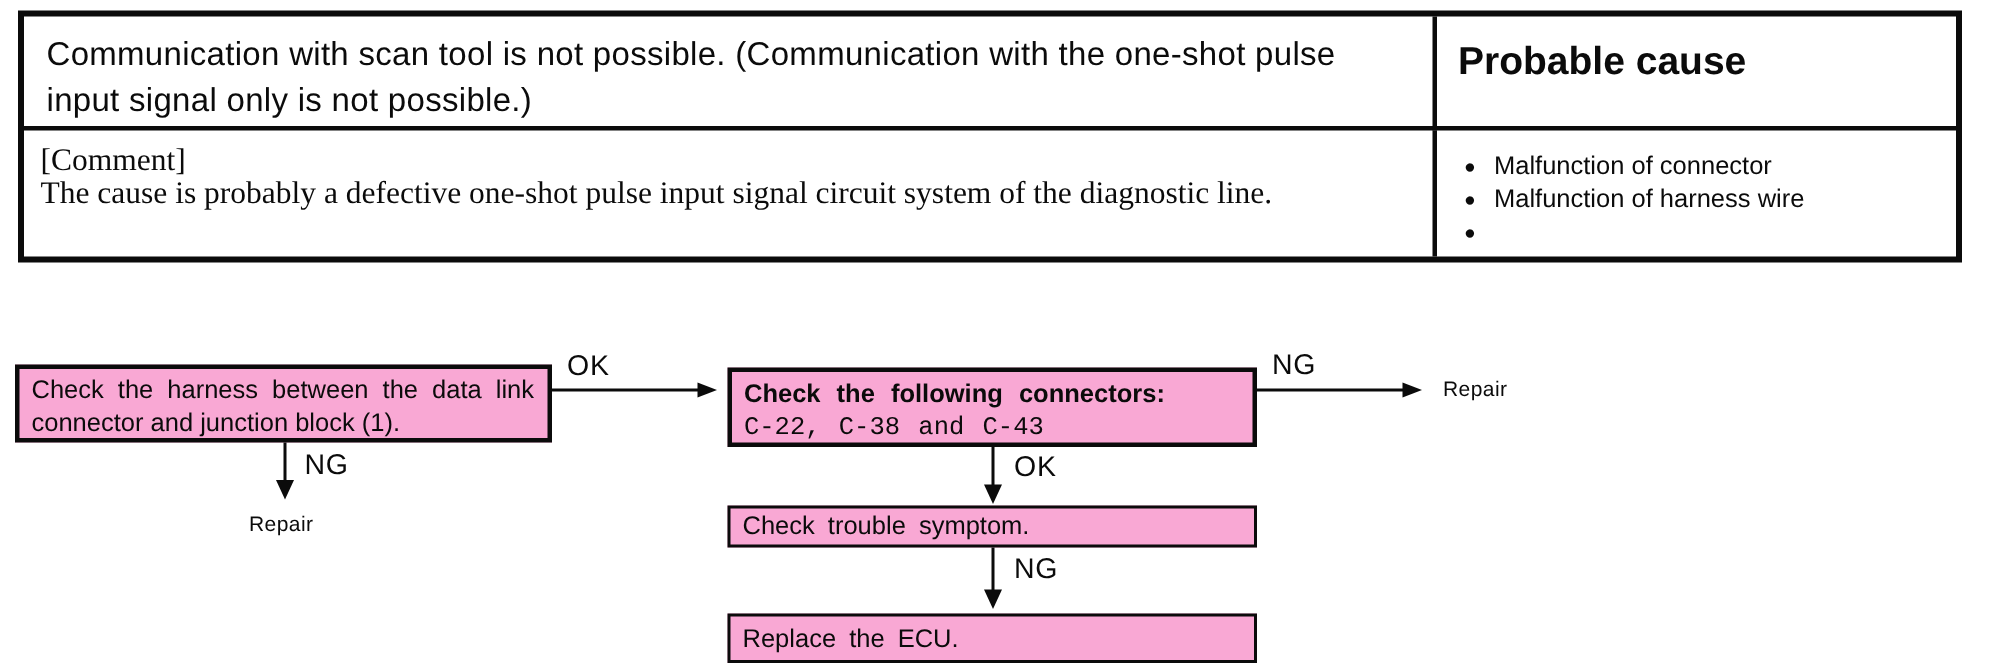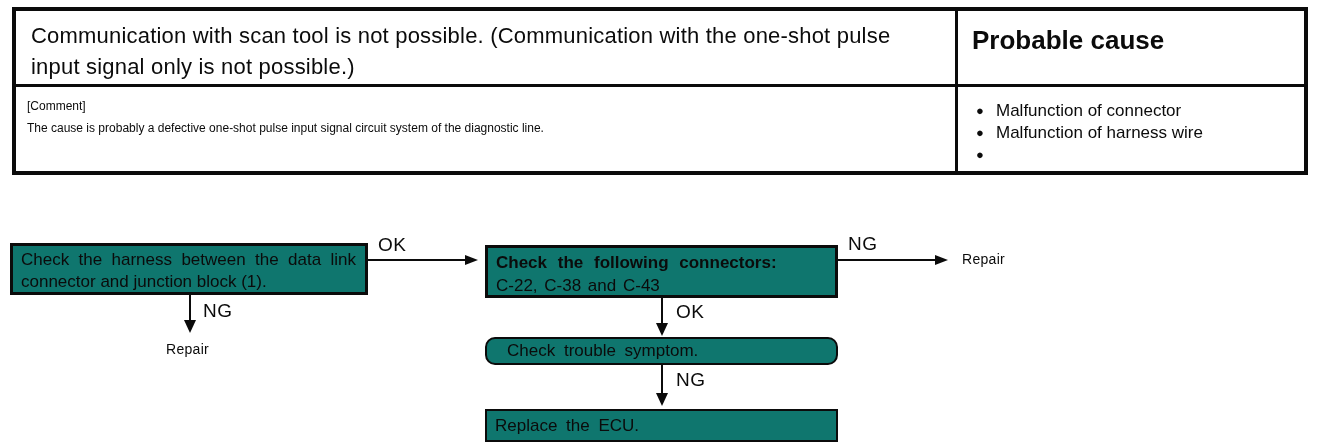--- a/index.html
+++ b/index.html
@@ -44,66 +44,66 @@
   .cause-header-cell {
     grid-column: 2; grid-row: 1;
     border-bottom: 3px solid #0b0b0b;
     font-size: 26px;
     font-weight: bold;
     padding: 14px 0 0 14px;
   }
   .comment-cell {
     grid-column: 1; grid-row: 2;
     border-right: 3px solid #0b0b0b;
-    font-size: 12px;
+    font-size: 21px;
     line-height: 22px;
     padding: 8px 20px 0 11px;
+    font-family: Liberation Serif, serif;
   }
   .causes-cell {
     grid-column: 2; grid-row: 2;
     font-size: 17px;
     padding: 13px 0 0 6px;
   }
   .cause-item { display: flex; line-height: 22px; }
   .bullet {
     width: 32px;
     text-align: center;
     font-size: 13px;
     line-height: 22px;
     flex: 0 0 32px;
   }
 
   
   .fbox {
     position: absolute;
     box-sizing: border-box;
     border: 3px solid #0b0b0b;
-    background: #0f766e;
+    background: #f9a8d4;
     font-size: 17px;
   }
   .box1 {
     left: 10px; top: 243px; width: 358px; height: 52px;
     padding: 3px 9px 0 8px;
     line-height: 22px;
     text-align: justify;
   }
   .box2 {
     left: 485px; top: 245px; width: 353px; height: 53px;
     padding: 3px 2px 0 8px;
     line-height: 23px;
   }
   .box2-line1 { font-weight: bold; word-spacing: 6px; }
-  .box2-line2 { word-spacing: 2px; }
+  .box2-line2 { word-spacing: 2px; font-family: Liberation Mono, monospace; }
   .box3 {
     left: 485px; top: 337px; width: 353px; height: 28px;
     border-width: 2px;
     display: flex; align-items: center;
-    padding-left: 20px;
+    padding-left: 8px;
     word-spacing: 4px;
-    border-radius: 10px;
   }
   .box4 {
     left: 485px; top: 409px; width: 353px; height: 33px;
     border-width: 2px;
     display: flex; align-items: center;
     padding-left: 8px;
     word-spacing: 4px;
   }
 
   .hline { position: absolute; height: 2px; background: #0b0b0b; }

